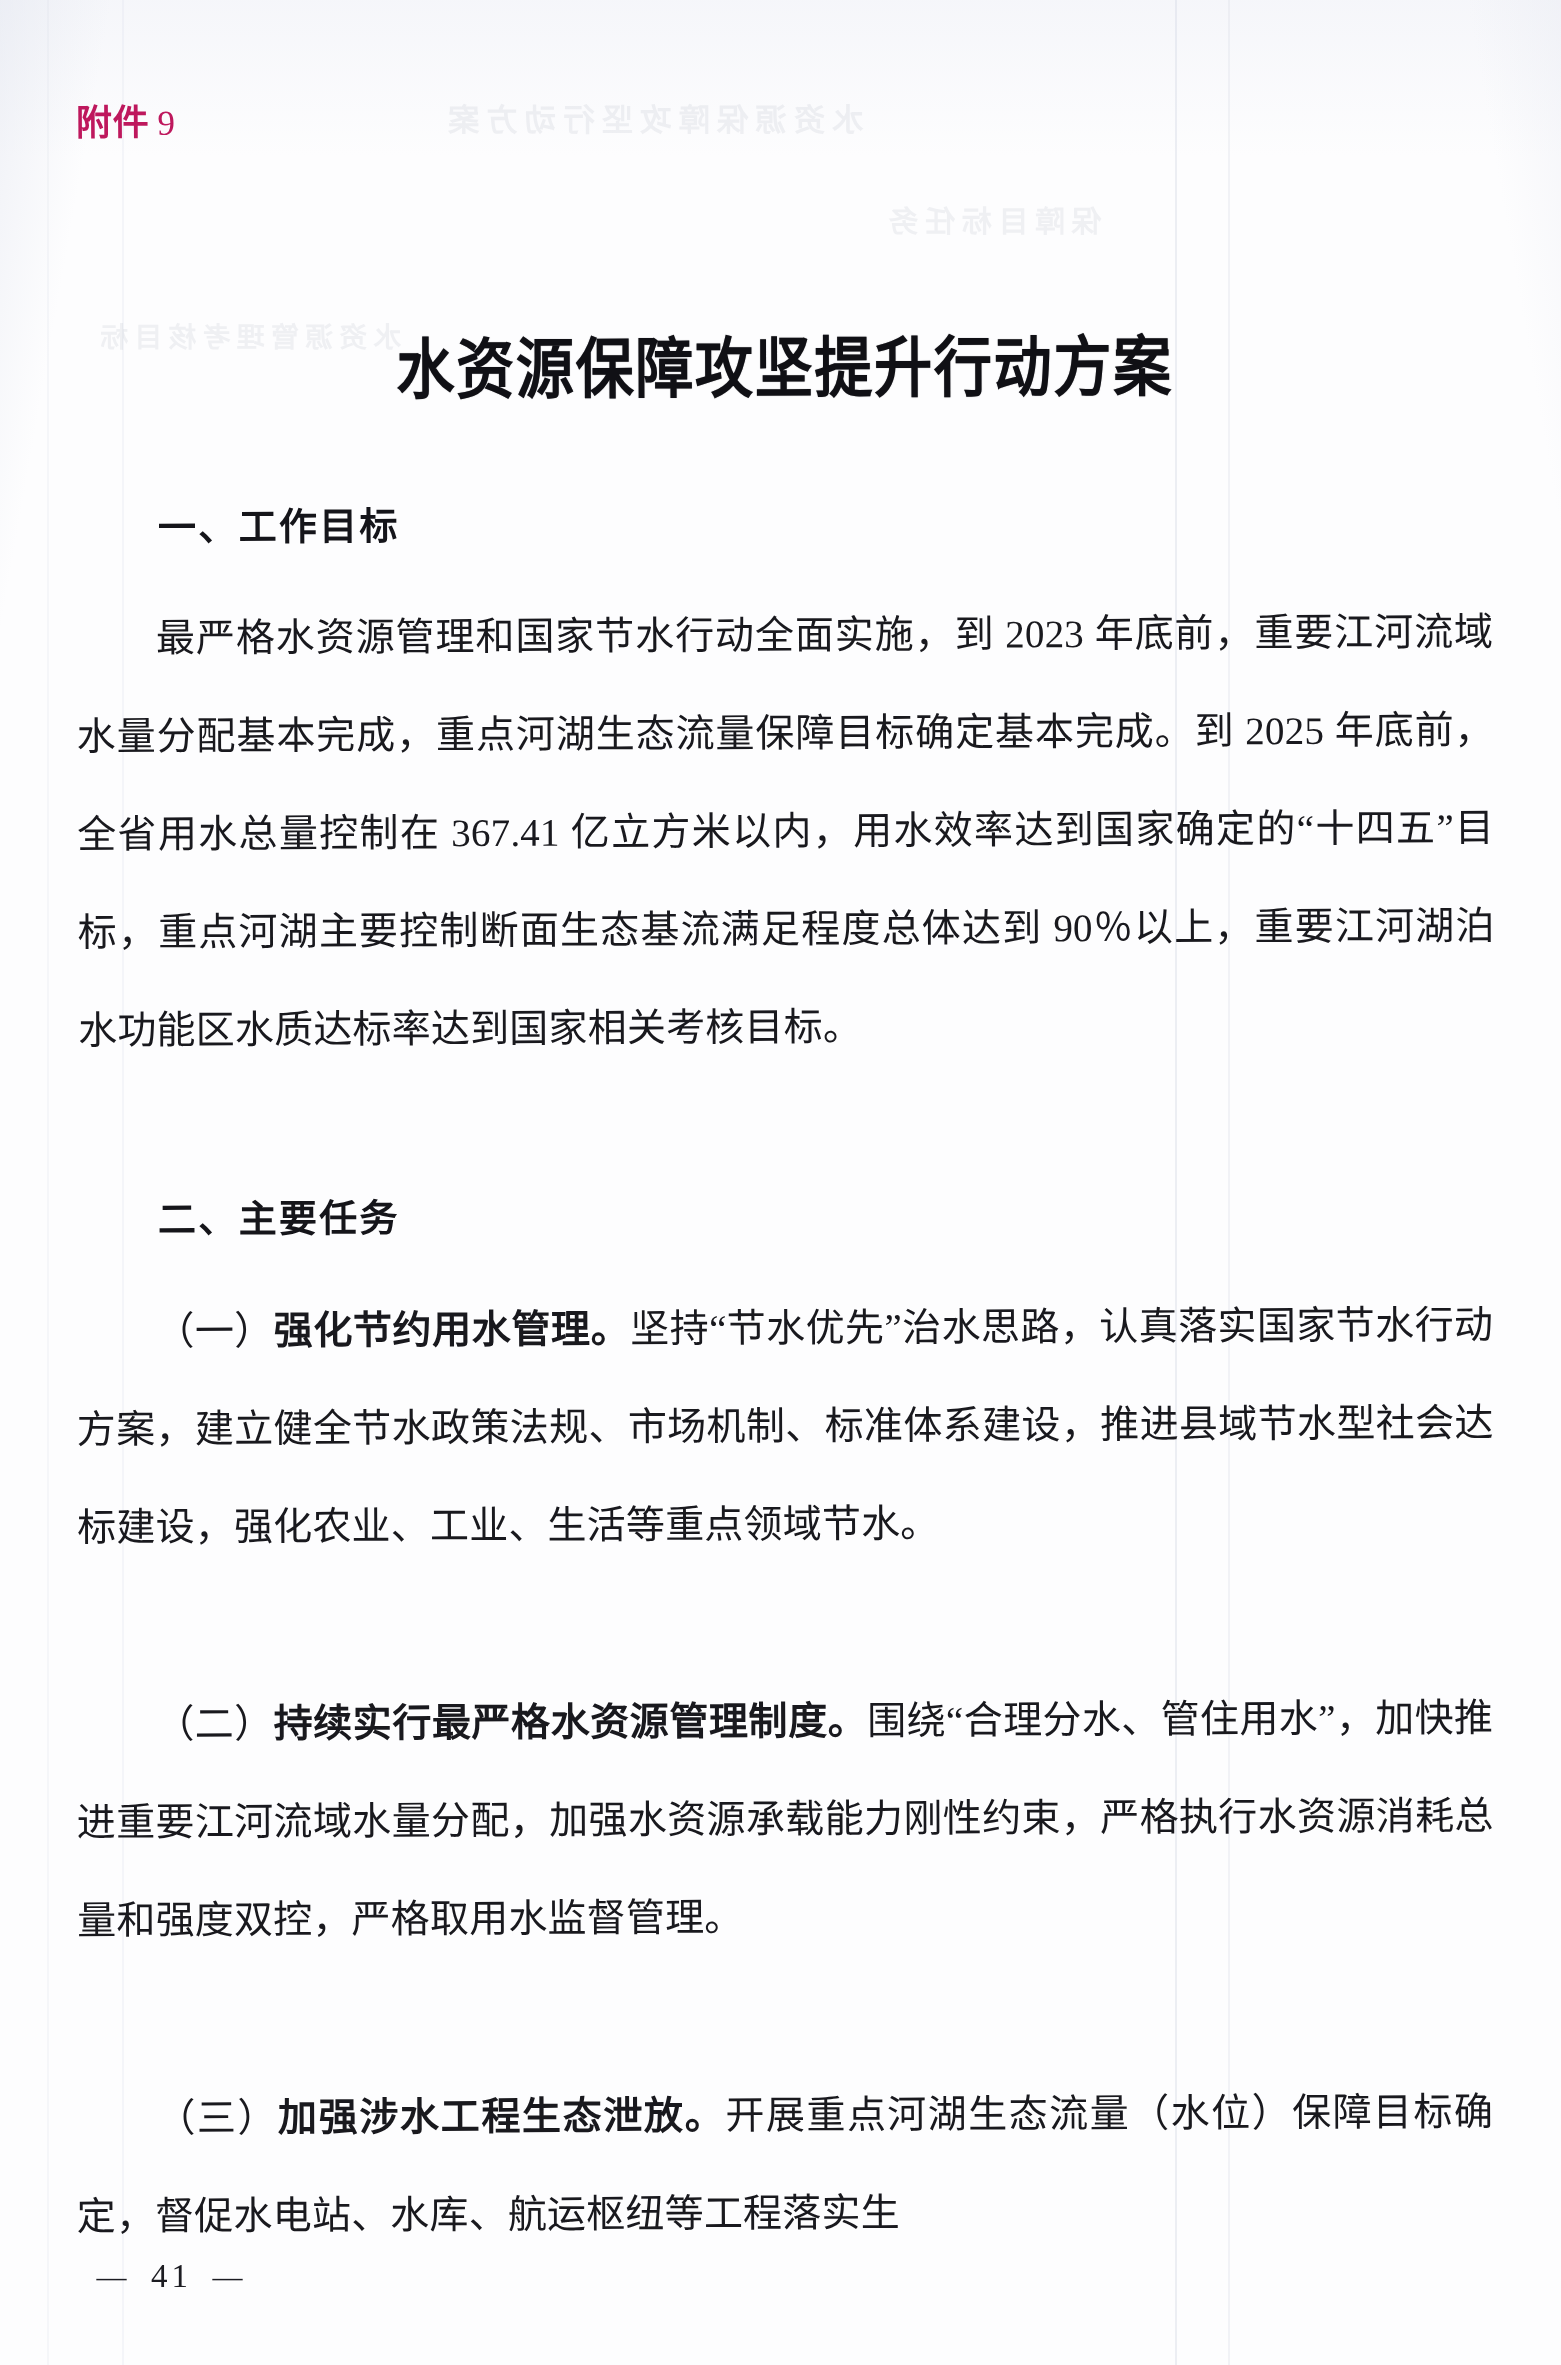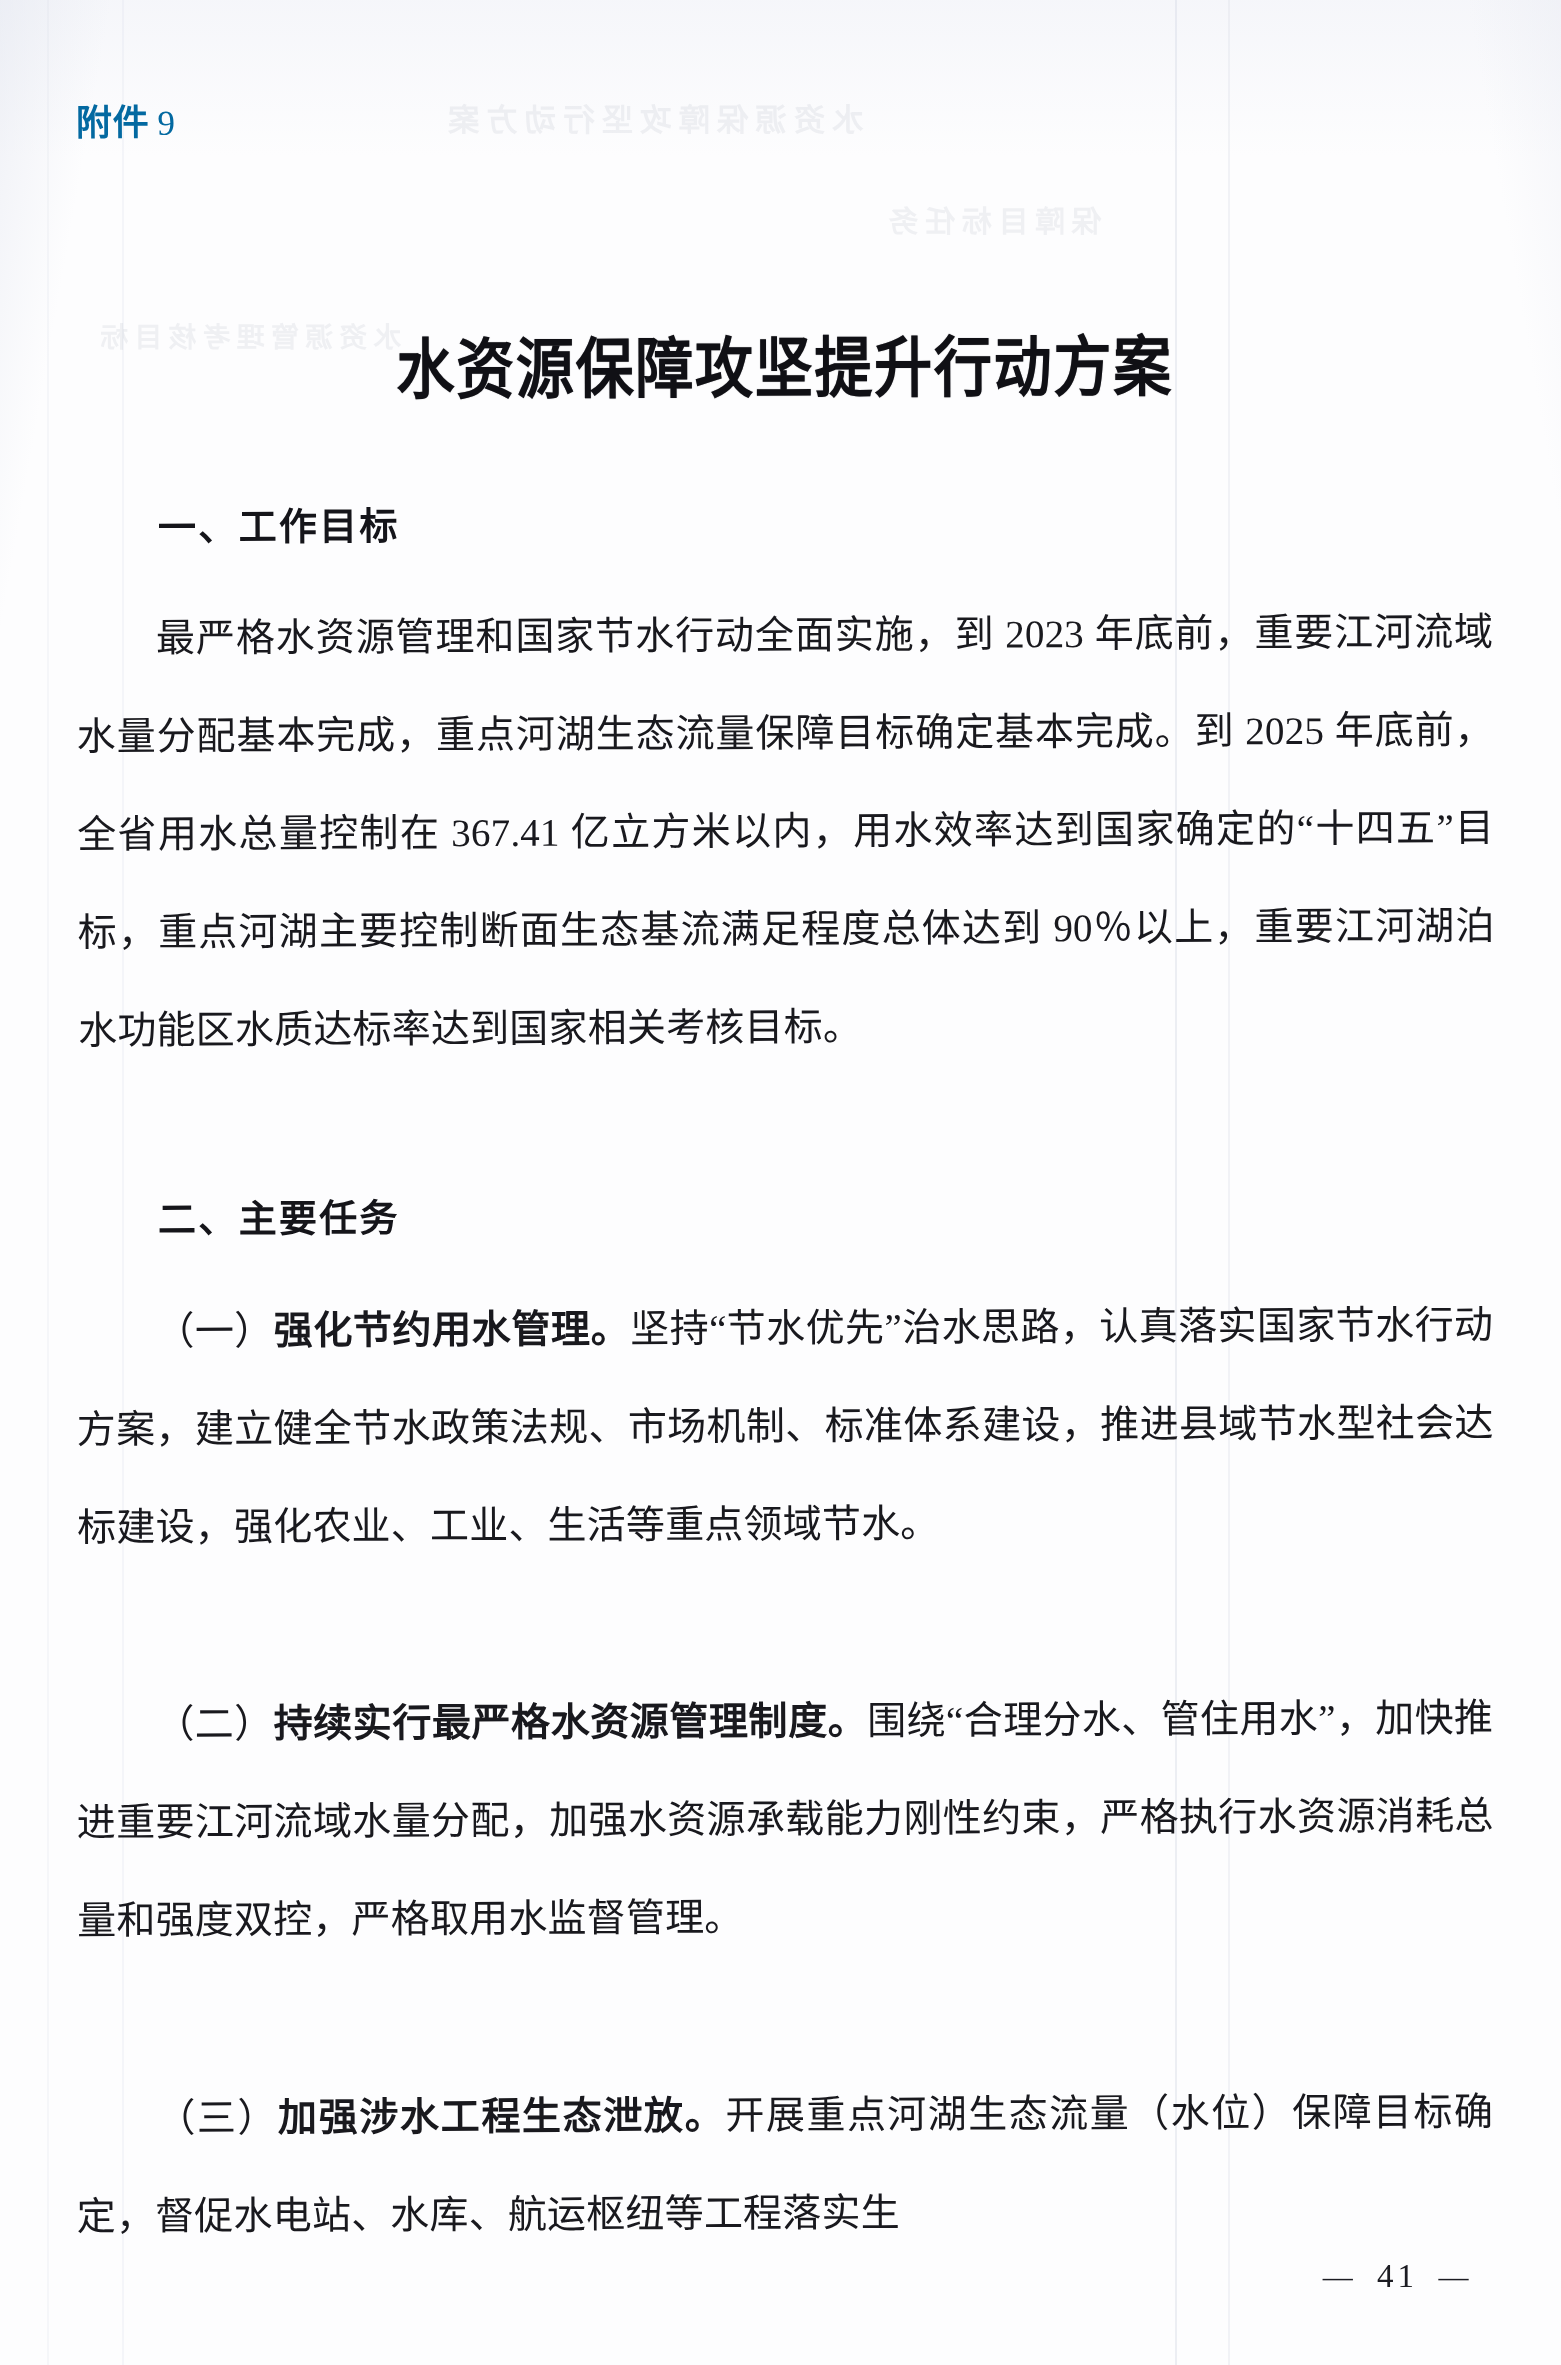--- a/index.html
+++ b/index.html
@@ -59,21 +59,21 @@
   }
 
   .attachment-label {
     position: absolute;
     left: 0;
     top: 93px;
     font-family: "Liberation Sans", "DejaVu Sans", sans-serif;
     font-weight: 700;
     font-size: 36px;
     letter-spacing: .02em;
-    color: #0369a1;
+    color: #be185d;
     transform: rotate(-0.35deg);
   }
   .attachment-label .num {
     font-family: "Liberation Serif", "DejaVu Serif", serif;
     font-weight: 400;
     font-size: 35px;
     margin-left: 7.9px;
   }
 
   .doc-title {
@@ -130,21 +130,21 @@
   .p-goal  { top: 551px; }
   .p-one   { top: 1244px; }
   .p-two   { top: 1637px; }
   .p-three { top: 2031px; }
 
   .page-number {
     position: absolute;
     left: 0;
     top: 2258px;
     width: 1417px;
-    text-align: right;
+    text-align: left;
     font-size: 33px;
     letter-spacing: .12em;
     color: #1c1c22;
   }
   .page-number .dash { padding: 0 20.5px; font-size: 30px; }
 </style>
 </head>
 <body>
 
 <div class="page">

